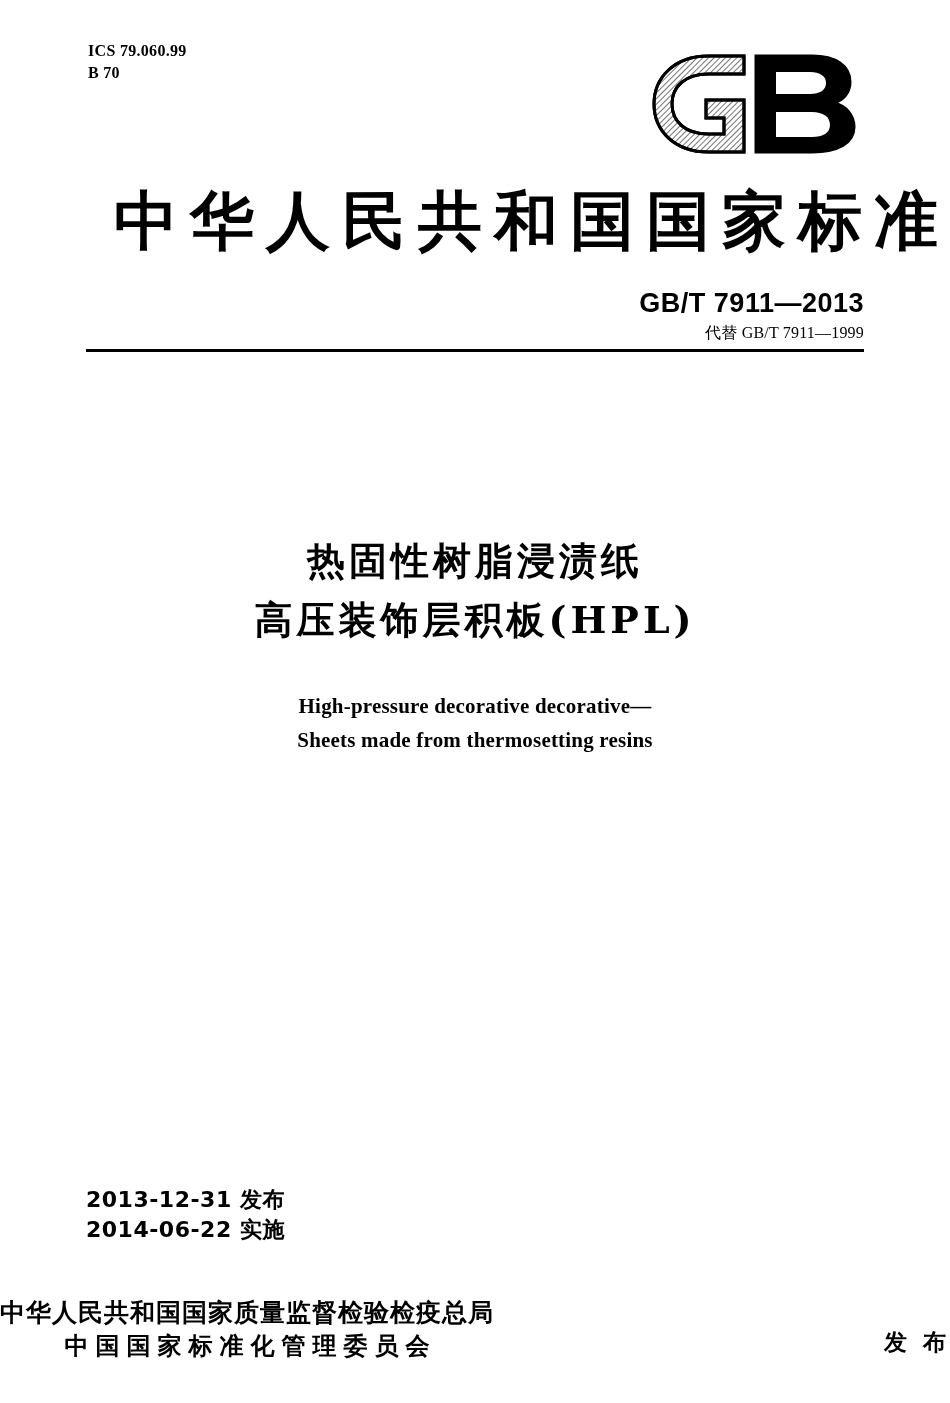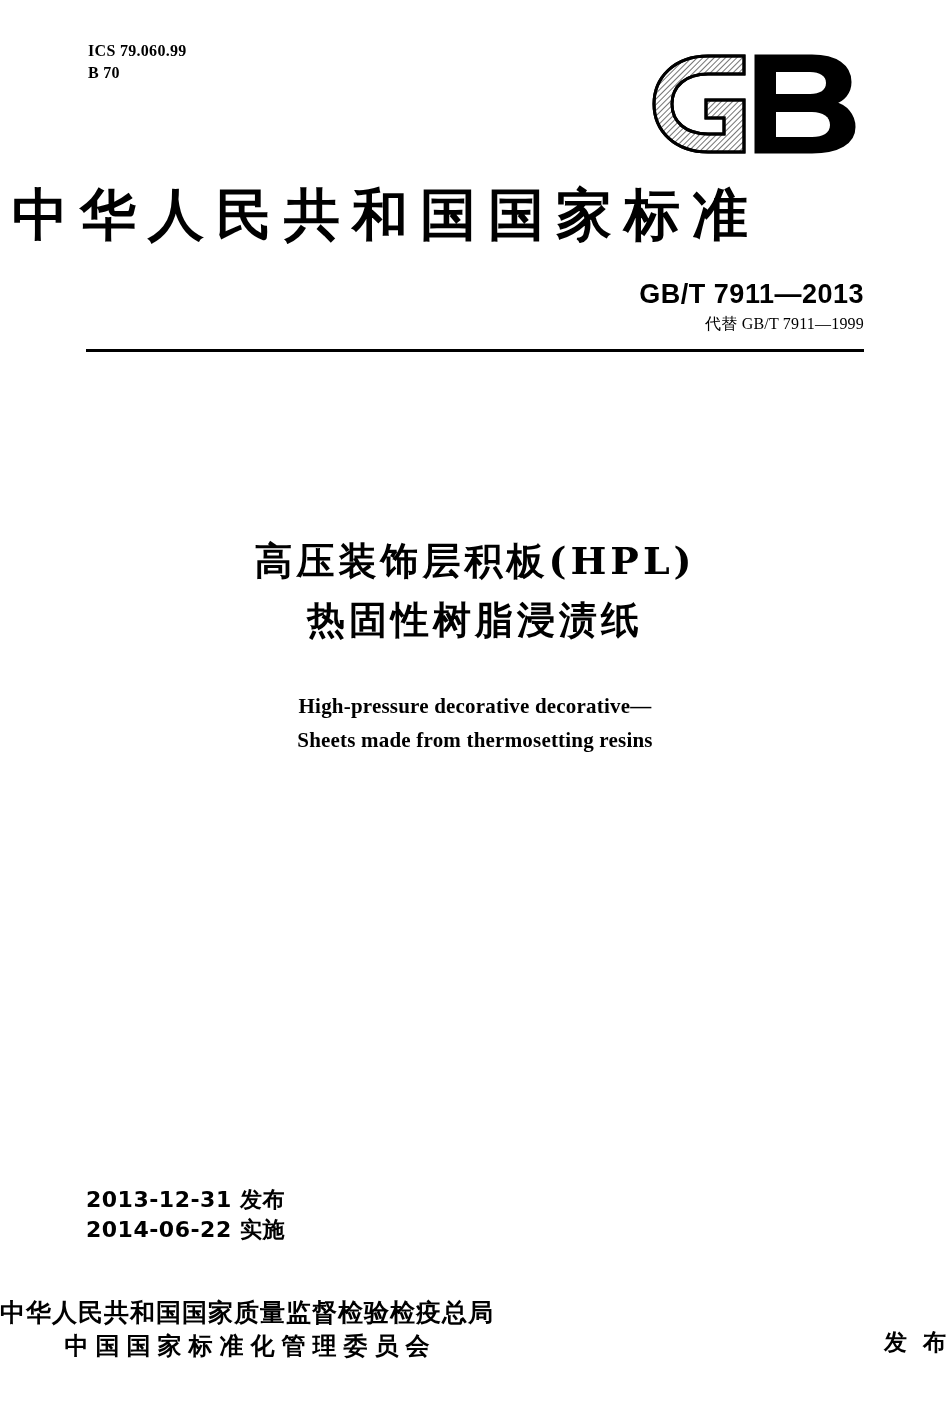--- a/index.html
+++ b/index.html
@@ -44,35 +44,35 @@
     height: 110px;
   }
   .gb-emblem svg { display: block; }
 
   
   .nat-title {
     position: absolute;
     left: 0;
     right: 0;
     top: 178px;
-    text-align: left;
-    font-family: "DejaVu Serif", "Liberation Serif", serif;
-    font-weight: bold;
-    font-size: 56px;
+    text-align: right;
+    font-family: "DejaVu Serif", "Liberation Serif", serif;
+    font-weight: bold;
+    font-size: 64px;
     letter-spacing: 12px;
     text-indent: 12px;
     color: #000;
     white-space: nowrap;
   }
 
   
   .std-num {
     position: absolute;
     right: 86px;
-    top: 279px;
+    top: 288px;
     text-align: right;
   }
   .std-num .main {
     font-family: "Liberation Sans", sans-serif;
     font-size: 27px;
     font-weight: bold;
     letter-spacing: 0.5px;
     white-space: nowrap;
   }
   .std-num .replaces {
@@ -236,22 +236,22 @@
   <div class="nat-title">中华人民共和国国家标准</div>
 
   <div class="std-num">
     <div class="main">GB/T 7911—2013</div>
     <div class="replaces">代替 GB/T 7911—1999</div>
   </div>
 
   <div class="rule"></div>
 
   <div class="doc-title">
+    <div class="line">热固性树脂浸渍纸</div>
     <div class="line">高压装饰层积板(HPL)</div>
-    <div class="line">热固性树脂浸渍纸</div>
   </div>
 
   <div class="doc-subtitle">
     <div class="line">High-pressure decorative decorative—</div>
     <div class="line">Sheets made from thermosetting resins</div>
   </div>
 
   <div class="dates">
     <div class="date">2013-12-31 发布</div>
     <div class="date">2014-06-22 实施</div>

